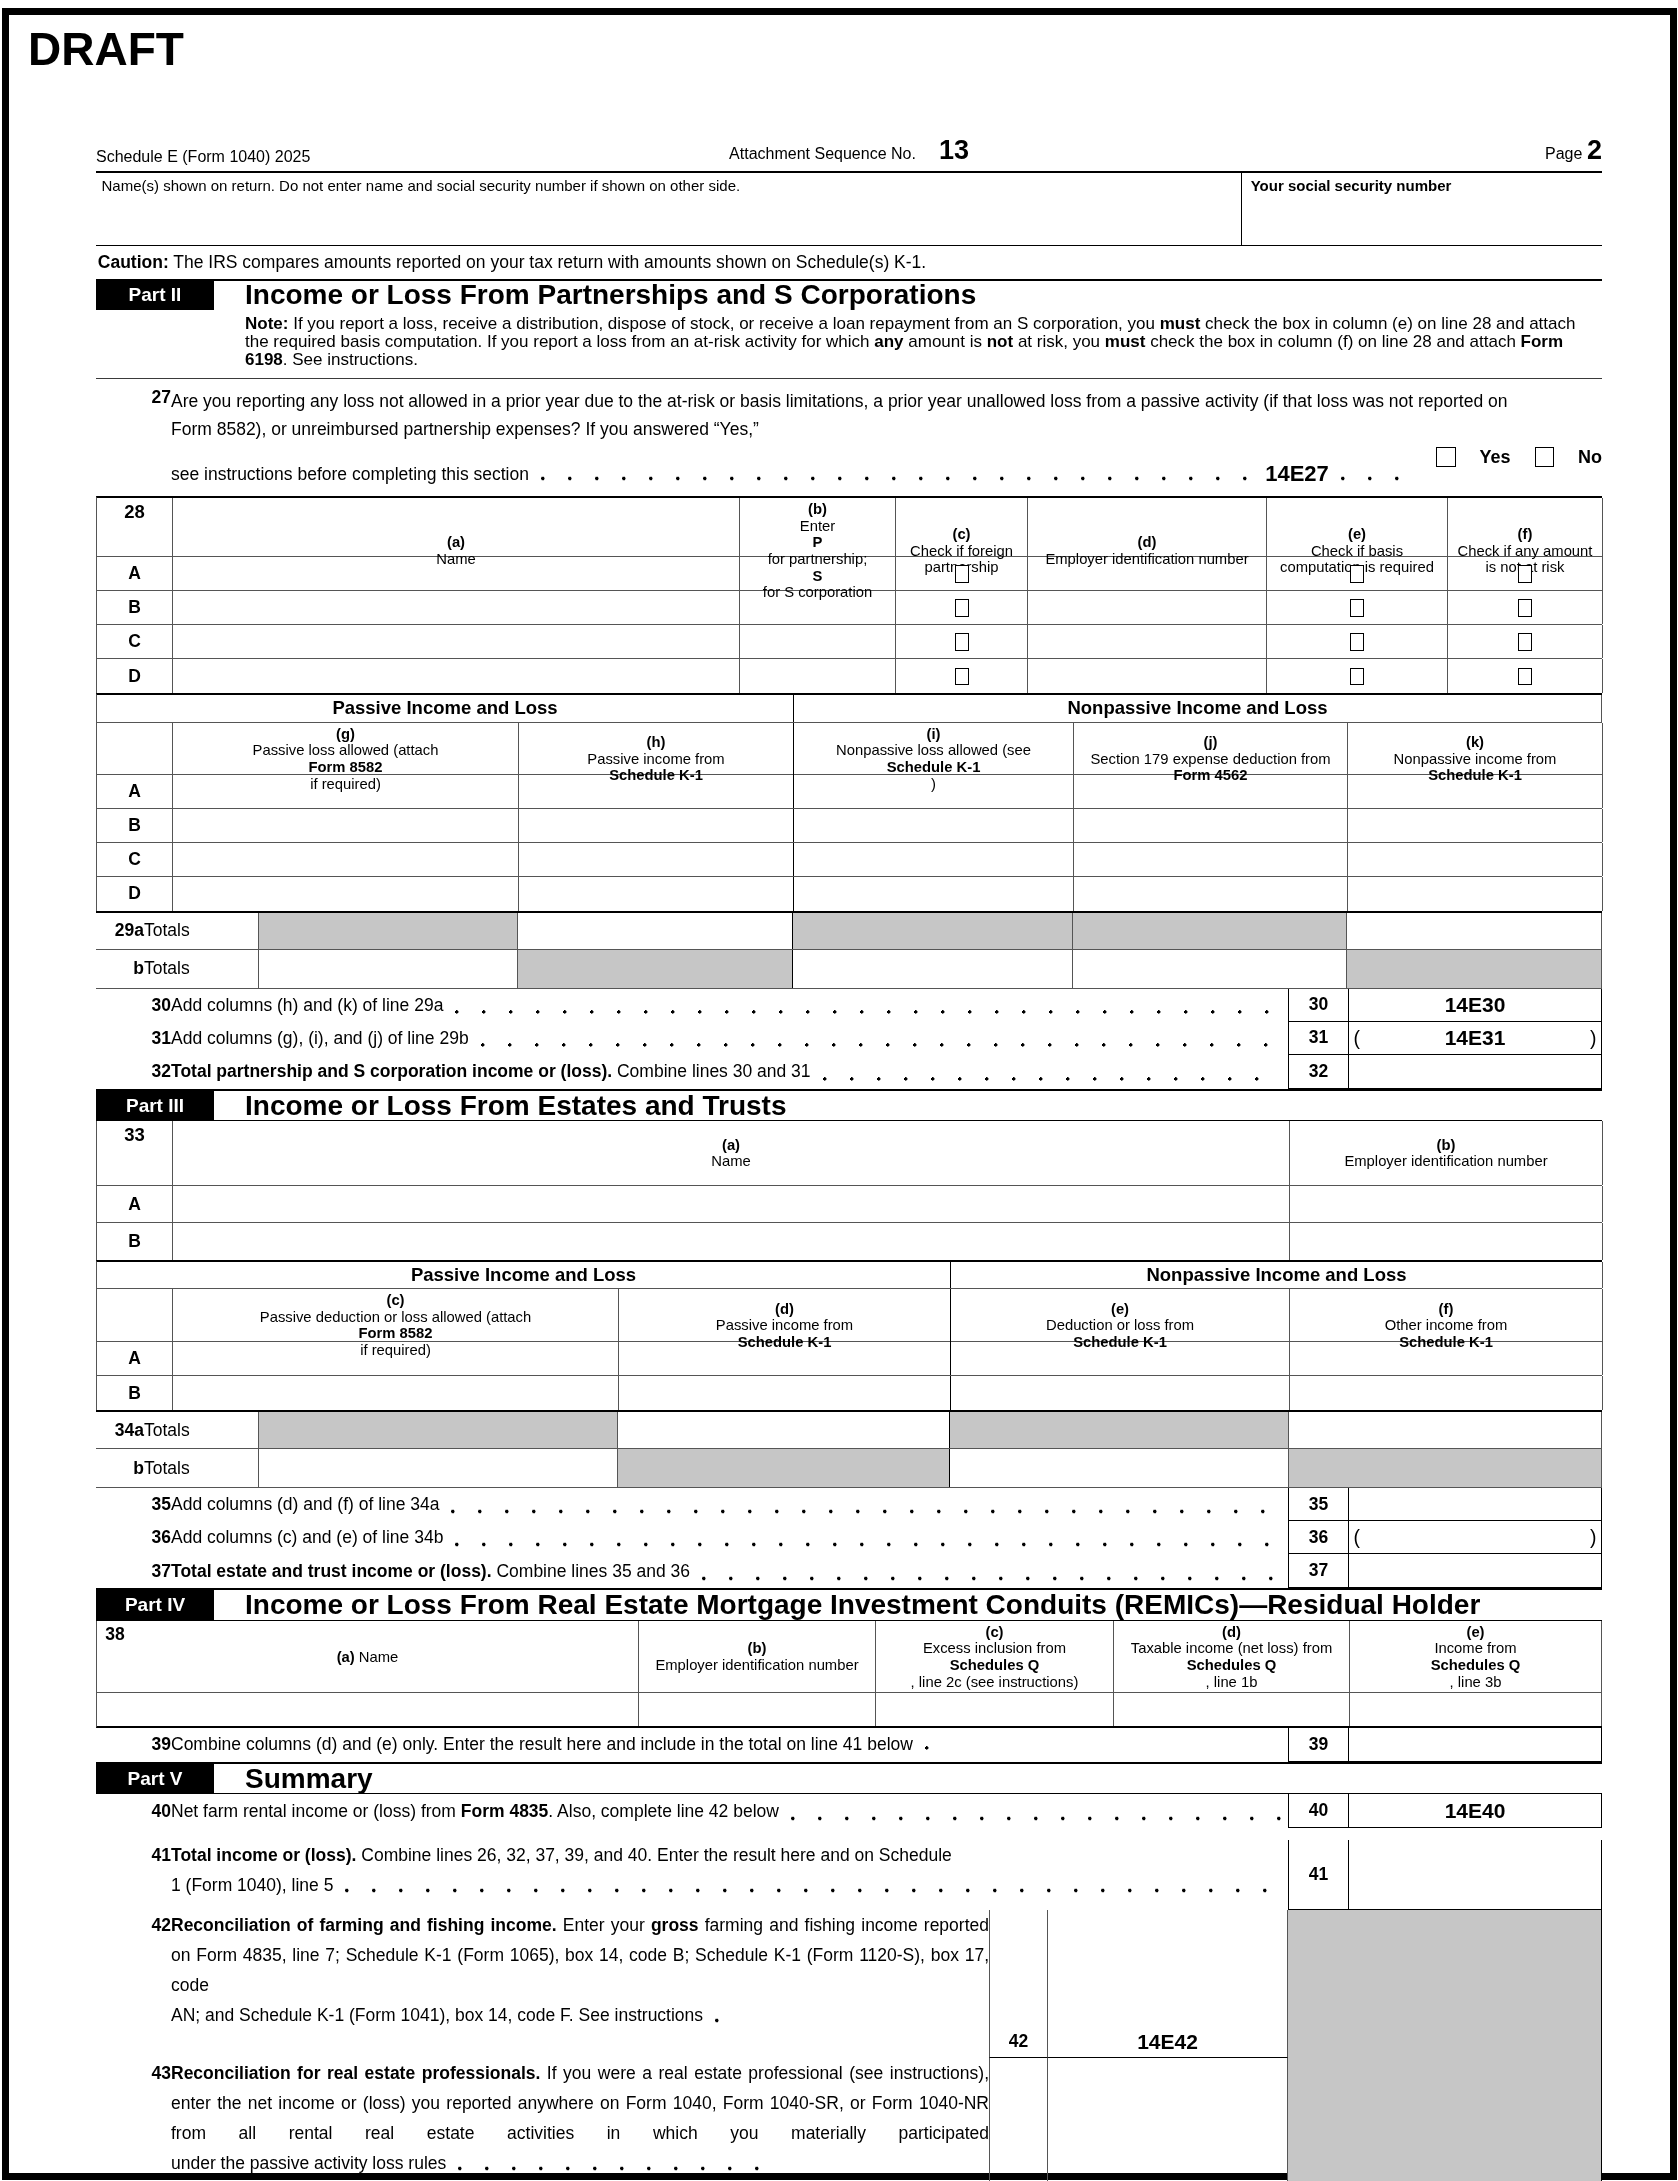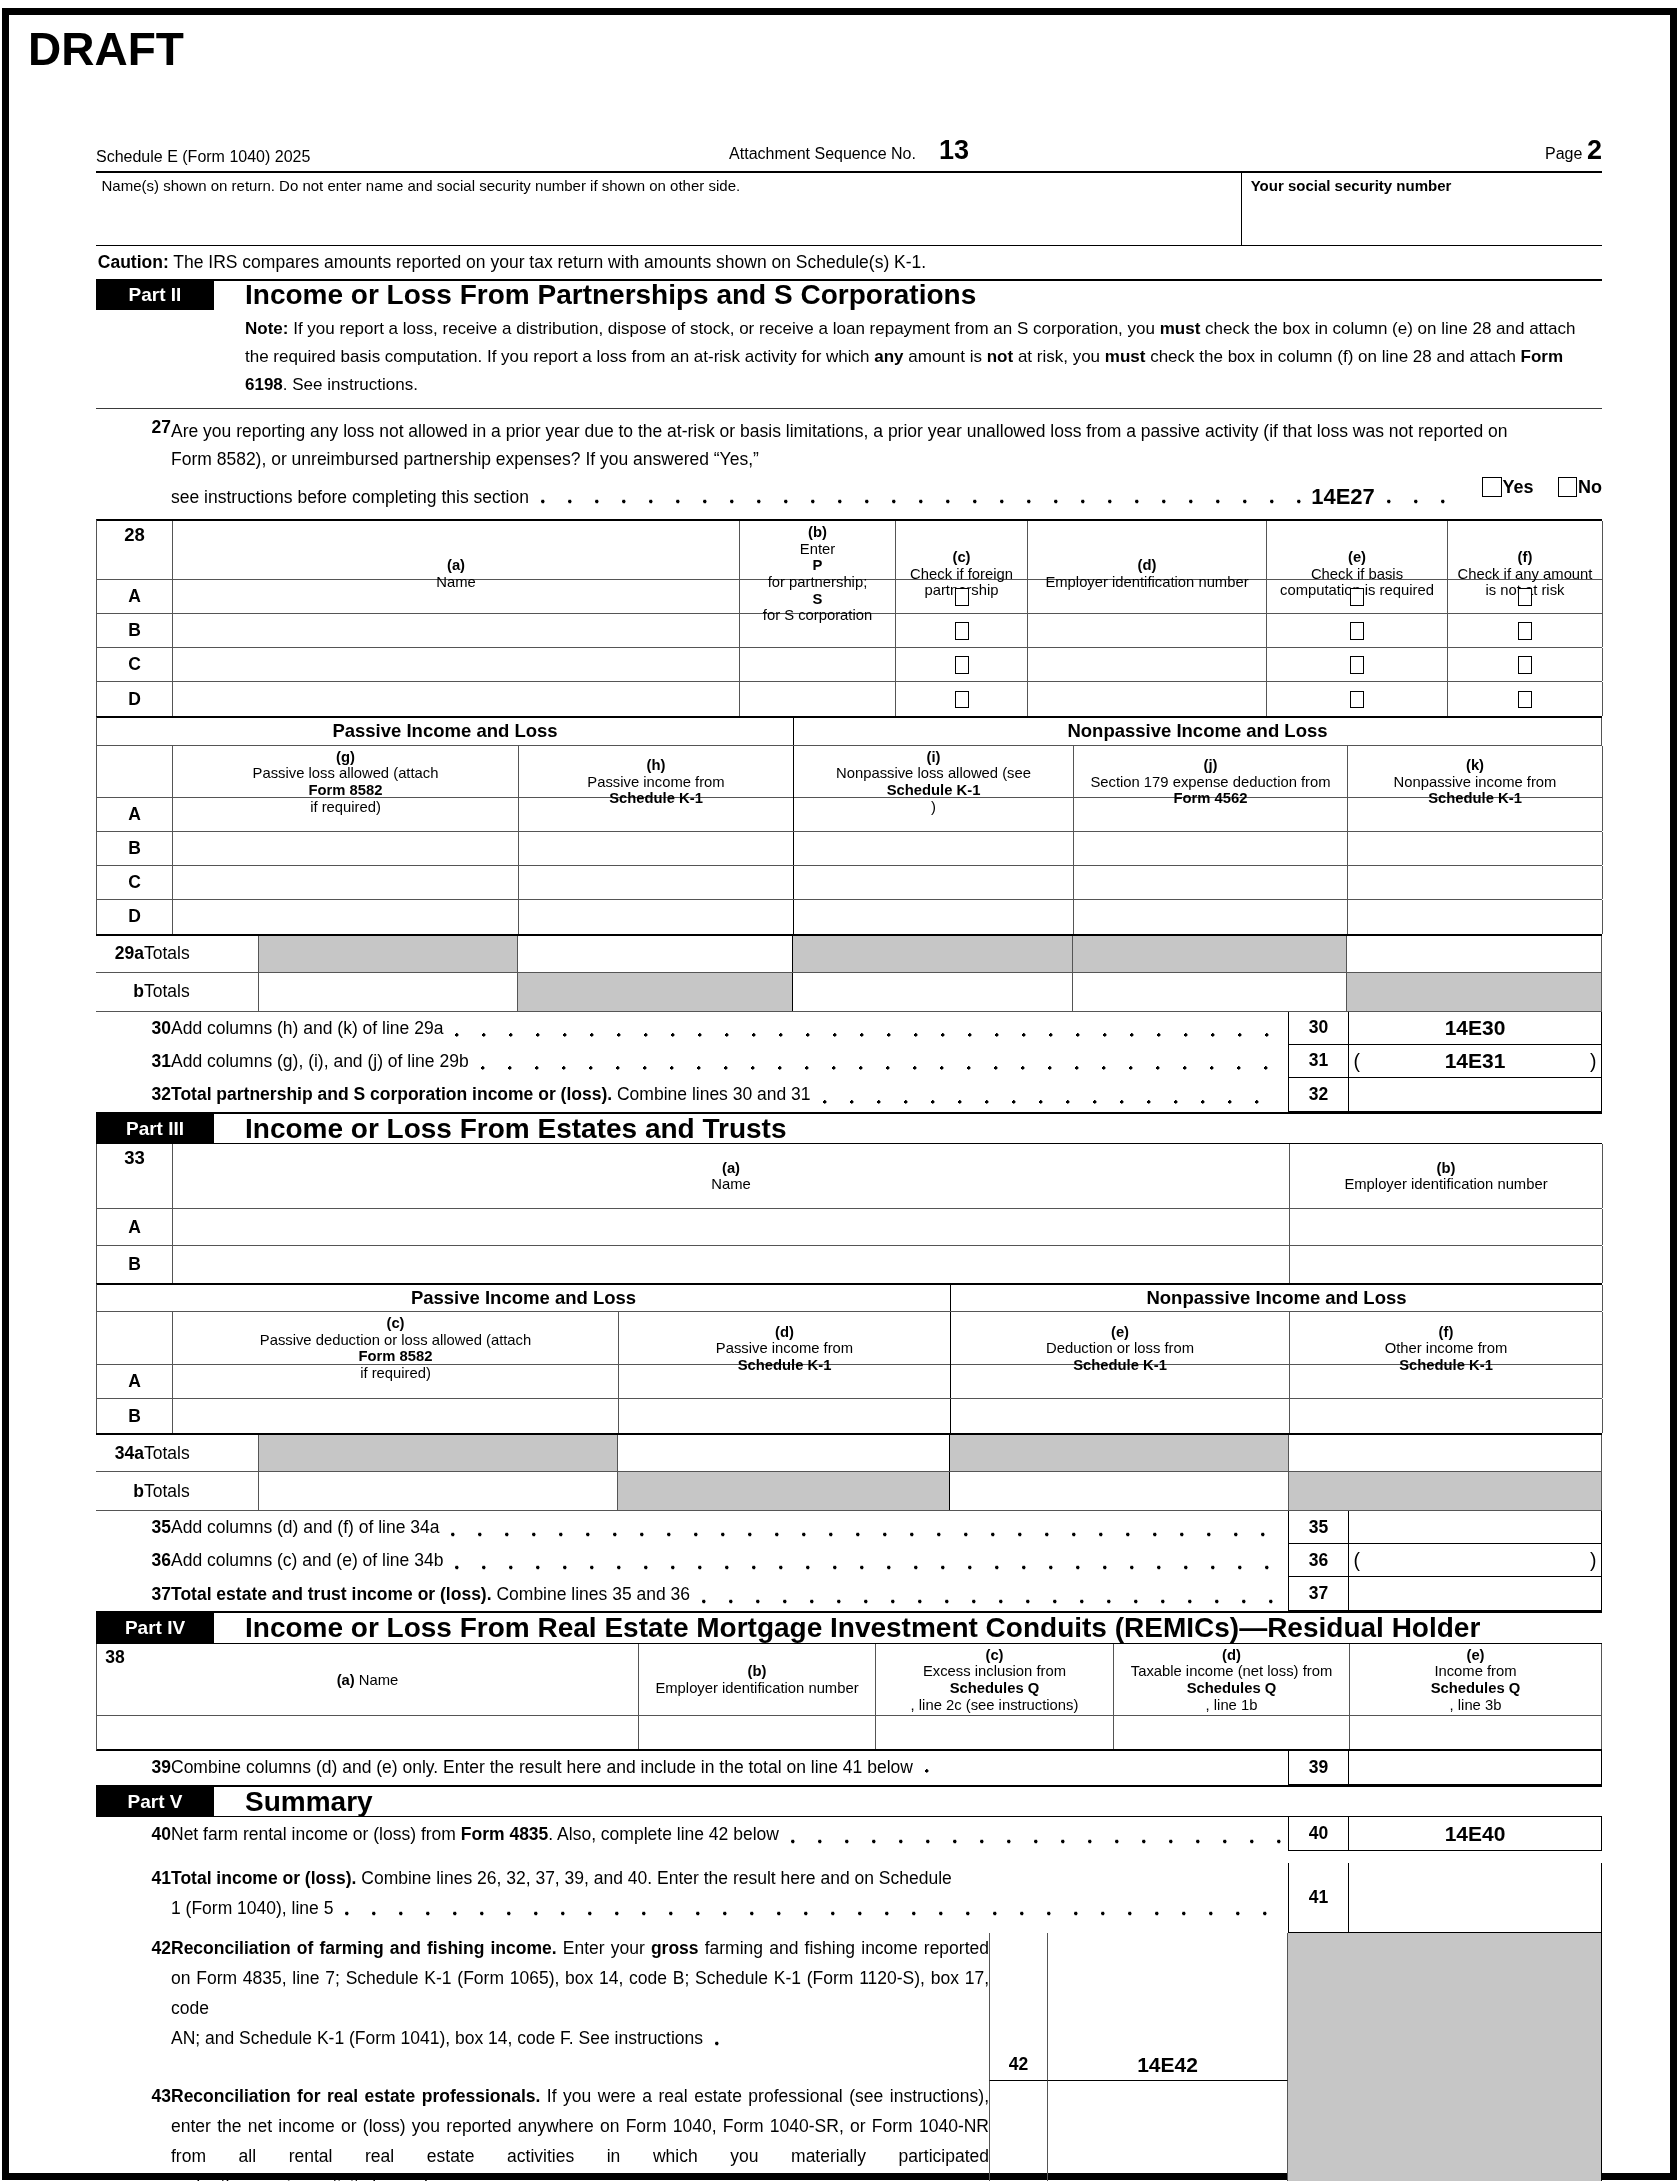--- a/index.html
+++ b/index.html
@@ -23,35 +23,35 @@
   .ssn-cell { width:343px; padding:4.6px 8.3px; font-weight:bold; }
 
   .caution { padding:6.5px 1.8px 5.5px; font-size:17.5px; }
 
   .part-bar { display:flex; align-items:stretch; border-top:2.3px solid #000; height:29.5px; }
   .part-bar.pbb { border-bottom:1.4px solid #000; }
   .part-label { background:#000; color:#fff; font-weight:bold; font-size:19px; width:118px;
                 display:flex; align-items:center; justify-content:center; }
   .part-title { font-weight:bold; font-size:28px; margin-left:31px; align-self:center; }
 
-  .note { padding:4.6px 0 9.2px 149px; font-size:17px; line-height:28px; border-bottom:1.4px solid #3a3a3a; }
+  .note { padding:4.6px 0 9.2px 149px; font-size:17px; line-height:18px; border-bottom:1.4px solid #3a3a3a; }
 
   .line27 { padding:8.3px 0 8.3px; }
   .l27-main { display:flex; }
   .lno { width:75px; font-weight:bold; font-size:17.5px; flex-shrink:0;text-align:right; }
   .l27-text { flex:1; font-size:17.5px; line-height:28px; max-width:1366px; }
   .tailrow { display:flex; align-items:flex-end; margin-left:75px; font-size:17.5px; line-height:28px; }
   .dots { height:6.5px; margin:0 7.4px 6.5px 11px; flex:none;
           background-image:radial-gradient(circle at 2.8px 3.2px, #000 1.6px, transparent 1.9px);
           background-size:27px 6.5px; background-repeat:repeat-x; align-self:flex-end; }
   .dots.grow { flex:1 1 auto; }
   .dots.w70 { width:65px; }
   .dots.w30 { width:28px; }
   .code { font-weight:bold; font-size:22px; }
-  .yn { display:flex; align-items:center; gap:1px; margin-left:24px; margin-bottom:10px; font-weight:bold; font-size:18px; }
+  .yn { display:flex; align-items:center; gap:24px; margin-left:24px; margin-bottom:17px; font-weight:bold; font-size:18px; }
   .ynbox { width:19.4px; height:19.4px; border:1.4px solid #000; background:#fff; box-sizing:border-box; }
 
   
   .grid { display:grid; border-left:0.9px solid #555; box-sizing:border-box; }
   .grid.noL { border-left:none; }
   .g28  { grid-template-columns:76px 567px 156px 132px 239px 181px 155px; }
   .gph2 { grid-template-columns:697px 808px; }
   .gpnl2{ grid-template-columns:76px 346px 275px 280px 274px 255px; }
   .gtot2{ grid-template-columns:162px 260px 275px 280px 274px 255px; }
   .g33  { grid-template-columns:76px 1117px 313px; }

